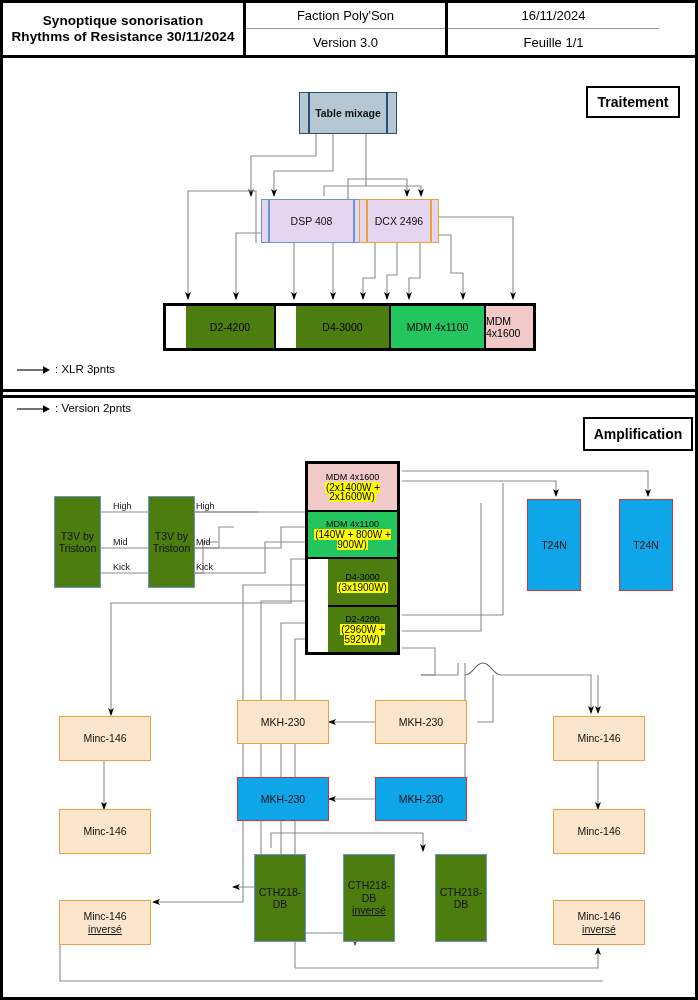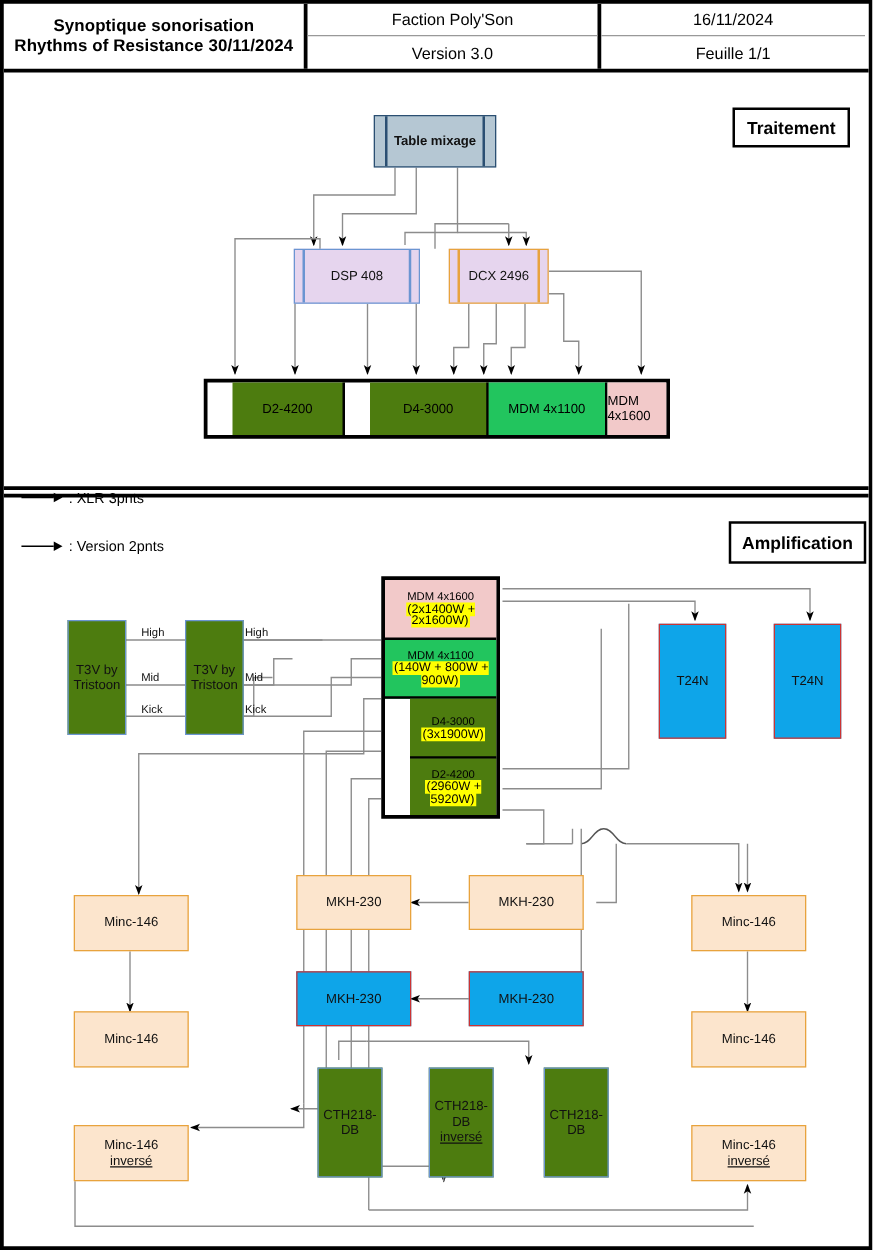--- a/index.html
+++ b/index.html
@@ -8,41 +8,41 @@
   #sheet{position:relative;width:698px;height:1000px;box-sizing:border-box;
          border:3px solid #000;overflow:hidden;background:#fff;}
 
   
   .titlebar{position:absolute;left:0;top:0;width:692px;height:55px;
             box-sizing:border-box;border-bottom:3px solid #000;display:flex;}
   .tb-cell{box-sizing:border-box;display:flex;flex-direction:column;
            align-items:center;justify-content:center;text-align:center;}
   .tb-left{width:243px;border-right:3px solid #000;font-weight:bold;
            font-size:13.5px;line-height:16px;letter-spacing:.1px;}
-  .tb-mid{width:235px;border-right:3px solid #000;}
+  .tb-mid{width:202px;border-right:3px solid #000;}
   .tb-right{width:211px;}
   .tb-row{height:50%;width:100%;display:flex;align-items:center;
           justify-content:center;font-size:13px;box-sizing:border-box;}
   .tb-row.top{border-bottom:1.5px solid #999;}
 
   
   .band-sep{position:absolute;left:0;width:692px;height:0;
             border-top:3px solid #000;}
   #sep-traitement{top:386px;}
   #sep-amplification{top:392px;}
 
   .sec-label{position:absolute;box-sizing:border-box;border:2.5px solid #000;
              background:#fff;display:flex;align-items:center;
              justify-content:center;font-weight:bold;font-size:14px;}
   #label-traitement{left:583px;top:83px;width:94px;height:32px;}
   #label-amplification{left:580px;top:414px;width:110px;height:34px;}
 
   
-  .legend{position:absolute;display:flex;align-items:flex-start;gap:4px;
-          font-size:11.5px;color:#000;margin-top:30px;}
+  .legend{position:absolute;display:flex;align-items:flex-end;gap:4px;
+          font-size:11.5px;color:#000;}
   #legend-xlr{left:14px;top:360px;}
   #legend-speakon{left:14px;top:399px;}
   .legend svg{display:block;}
 
   
   .box{position:absolute;box-sizing:border-box;display:flex;
        flex-direction:column;align-items:center;justify-content:center;
        text-align:center;font-size:10.5px;line-height:12.5px;color:#111;}
   .hl{background:#ffff00;padding:0 1px;}
   .und{text-decoration:underline;}
@@ -211,21 +211,21 @@
     <text class="pinlbl" x="193" y="542">Mid</text>
     <text class="pinlbl" x="193" y="567">Kick</text>
   </svg>
 
   <div class="box b-grey" id="mixer" style="left:296px;top:89px;width:98px;height:42px;font-weight:bold;">
     <div class="tm-bar" style="left:8px;"></div>
     <div class="tm-bar" style="right:8px;"></div>
     <span>Table mixage</span>
   </div>
 
-  <div class="box b-purple" style="left:232px;top:196px;width:101px;height:44px;border:1.6px solid #6b95d2;">
+  <div class="box b-purple" style="left:258px;top:196px;width:101px;height:44px;border:1.6px solid #6b95d2;">
     <div class="tm-bar" style="left:6px;background:#6b95d2;"></div>
     <div class="tm-bar" style="right:6px;background:#6b95d2;"></div>
     <span>DSP 408</span>
   </div>
 
   <div class="box b-purple" style="left:356px;top:196px;width:80px;height:44px;border:1.6px solid #e8a33d;">
     <div class="tm-bar" style="left:6px;background:#e8a33d;"></div>
     <div class="tm-bar" style="right:6px;background:#e8a33d;"></div>
     <span>DCX 2496</span>
   </div>

